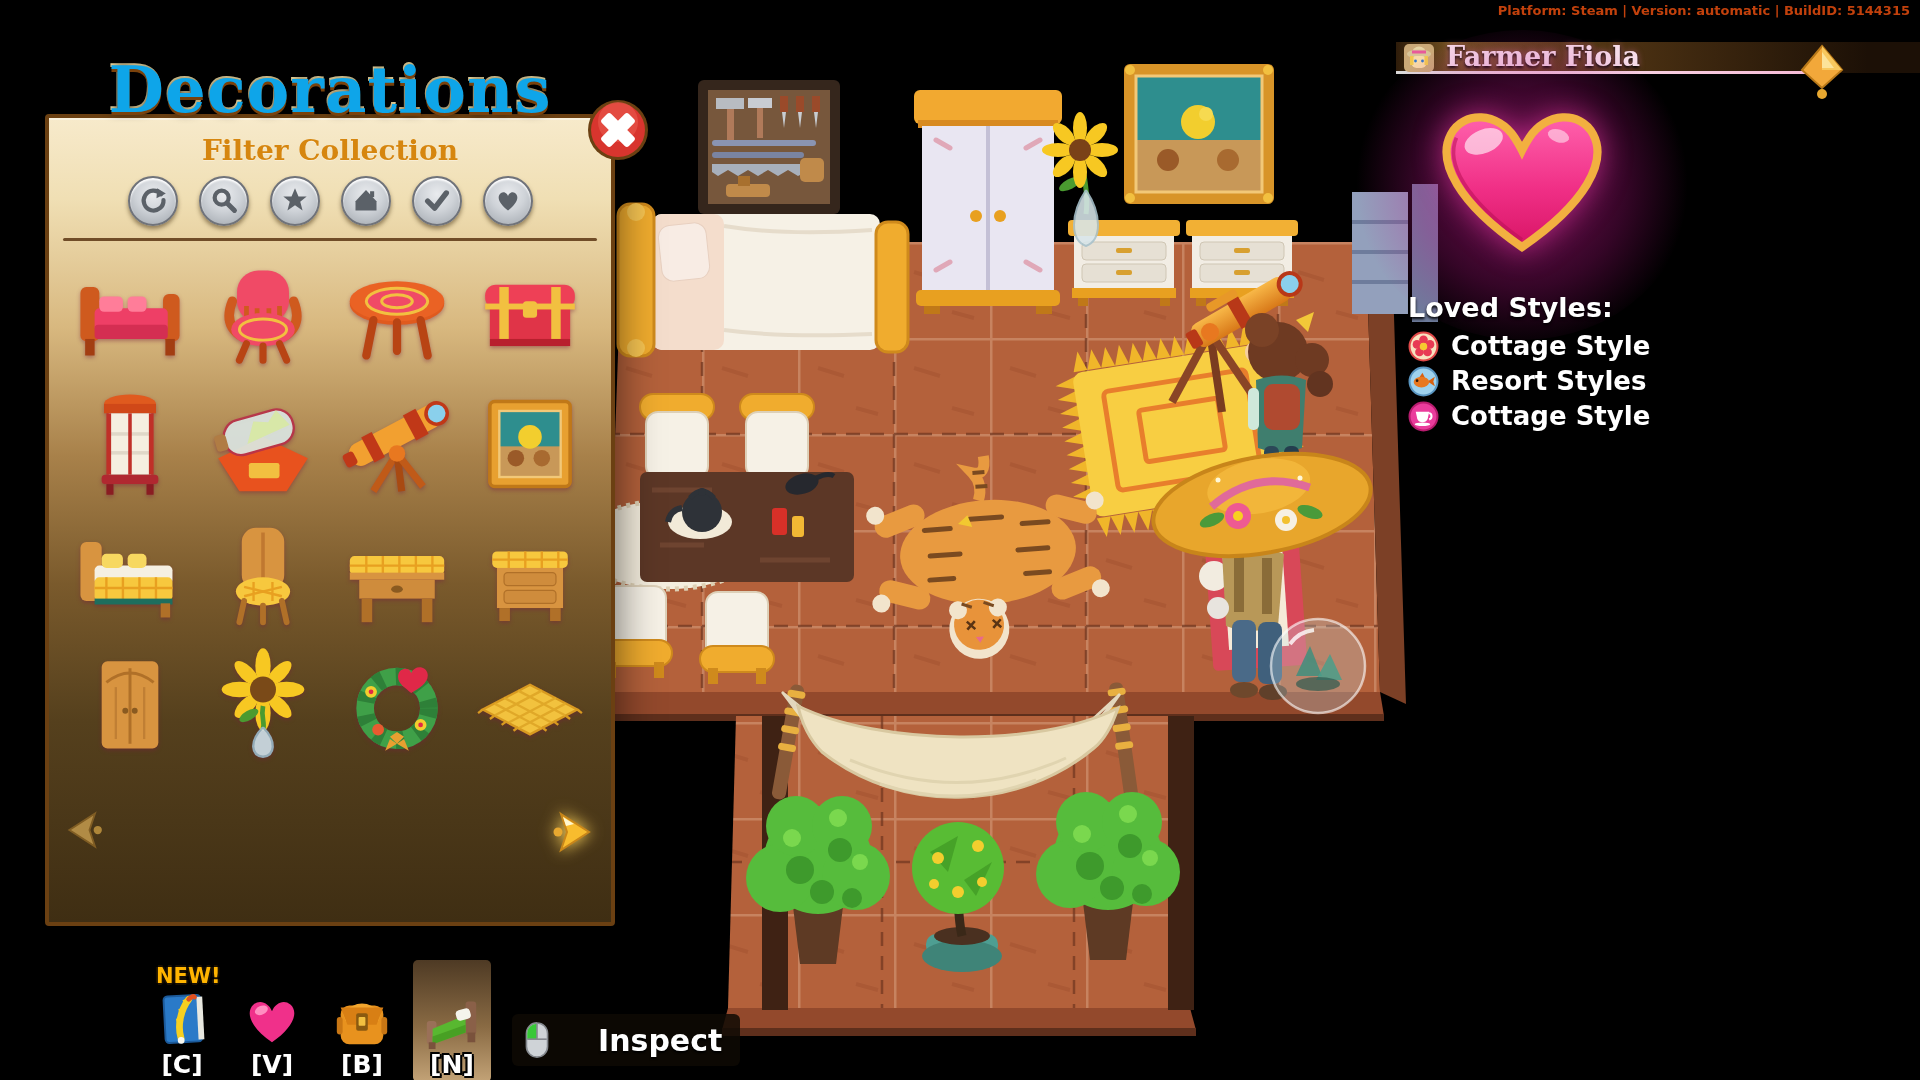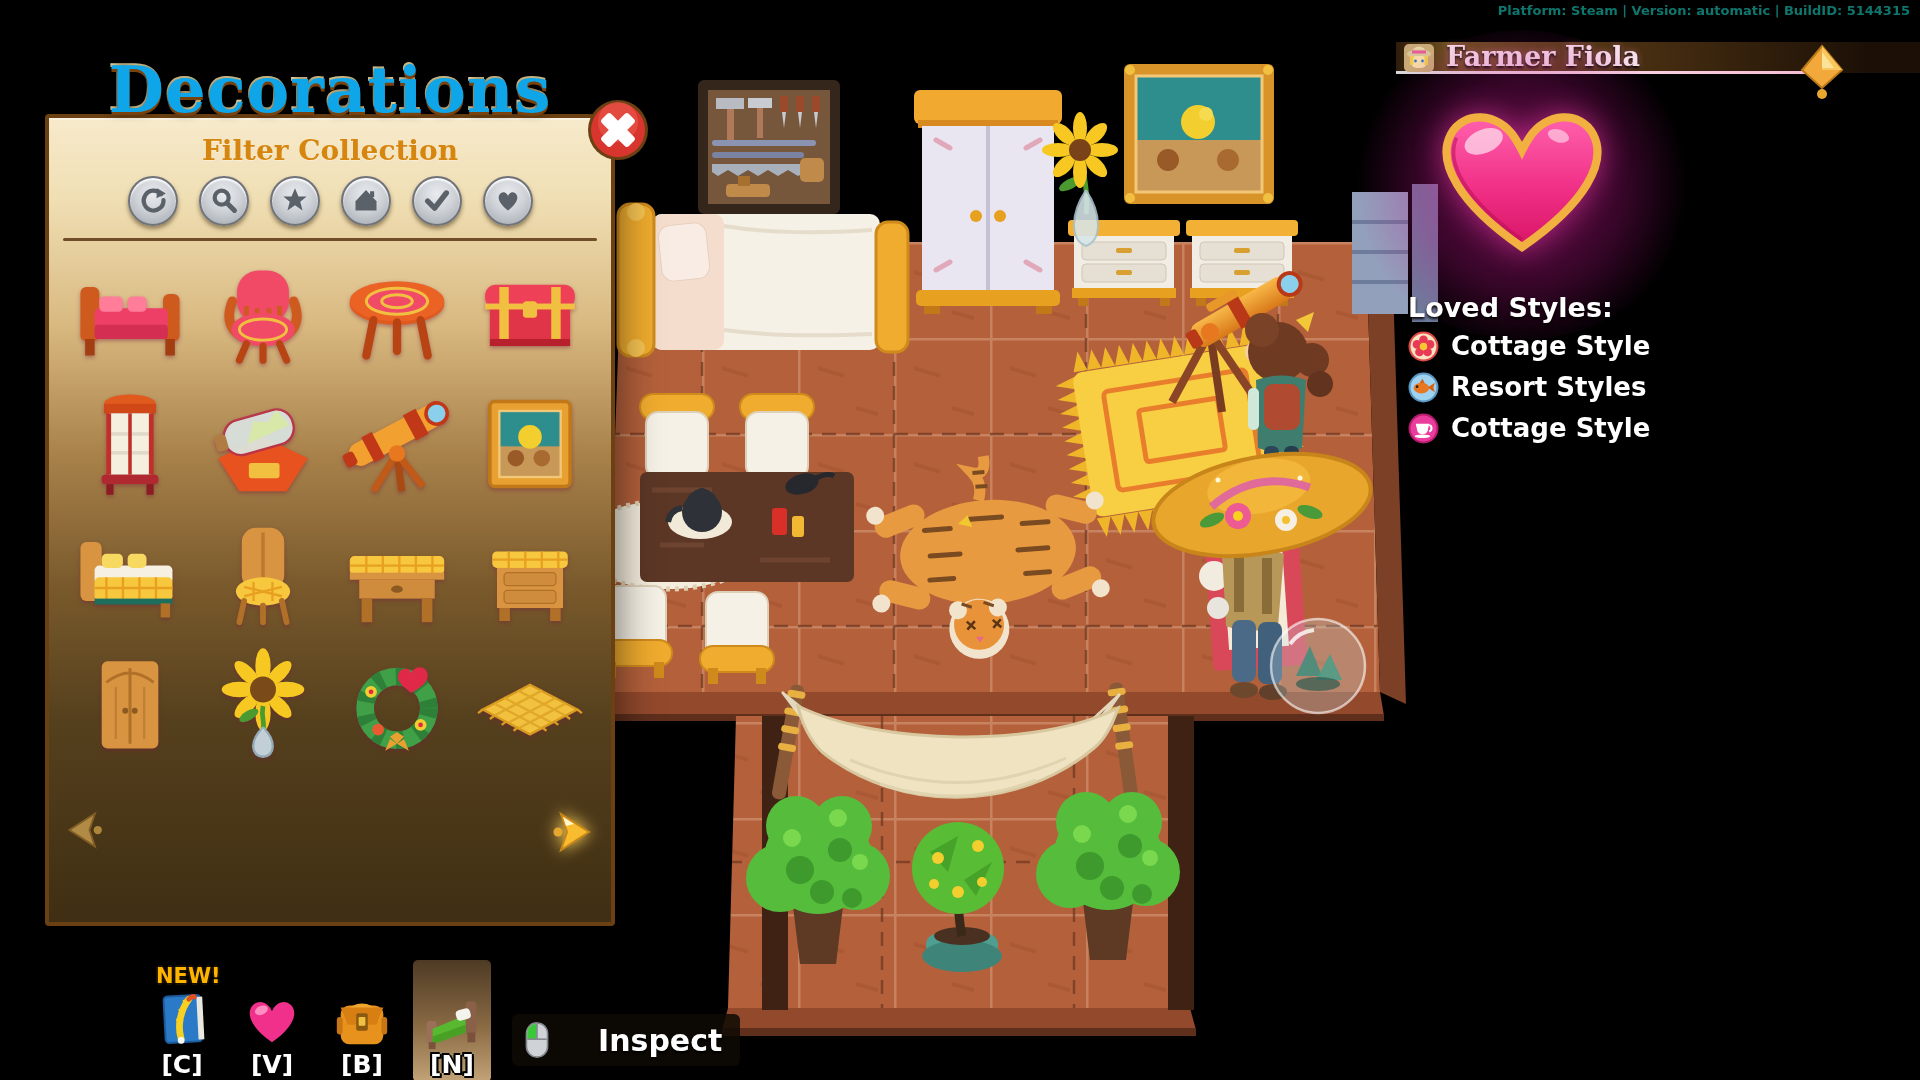--- a/index.html
+++ b/index.html
@@ -1,19 +1,19 @@
 <!DOCTYPE html>
 <html><head>
 <meta charset="utf-8">
 <style>
   html,body{margin:0;padding:0;background:#000;}
   #stage{position:relative;width:1920px;height:1080px;background:#000;overflow:hidden;
          font-family:"DejaVu Sans",sans-serif;}
   #scene{position:absolute;left:0;top:0;z-index:1;}
-  #debug{position:absolute;right:10px;top:3px;z-index:9;font-size:13px;color:#0f766e;font-weight:bold;}
+  #debug{position:absolute;right:10px;top:3px;z-index:9;font-size:13px;color:#c2410c;font-weight:bold;}
   
   #deco-title{position:absolute;left:45px;top:36px;width:570px;z-index:6;text-align:center;
     font-family:"DejaVu Serif",serif;font-weight:bold;font-size:64px;letter-spacing:1px;color:#0ea5e9;
     text-shadow:0 3px 0 #7a420c,0 0 10px rgba(0,0,0,.8),-1px -2px 0 #fde9ac;margin-top:16px;}
   #deco-panel{position:absolute;left:45px;top:114px;width:570px;height:812px;z-index:5;
     border:4px solid #6b4012;border-radius:4px;box-sizing:border-box;
     background:linear-gradient(180deg,#f7eacb 0%,#f0dfb4 10%,#d8b87f 26%,#a8814a 42%,#7a5a2c 58%,#55401d 75%,#3f2e13 100%);
     box-shadow:0 14px 45px rgba(0,0,0,.6),inset 0 2px 0 rgba(255,255,255,.4);}
   .filter-header{margin-top:16px;text-align:center;font-family:"DejaVu Serif",serif;font-weight:bold;
     font-size:28px;color:#d6860f;text-shadow:0 1px 0 rgba(255,255,255,.35);}
@@ -44,21 +44,21 @@
     background:linear-gradient(90deg,#d8d8d8 0%,#f8e0ea 25%,#f6b8d6 100%);}
   .npc-avatar{position:absolute;left:8px;top:44px;width:30px;height:28px;}
   .npc-name{position:absolute;left:50px;top:41px;font-family:"DejaVu Serif",serif;font-weight:bold;
     font-size:27px;color:#f7dcea;text-shadow:0 2px 3px #000,0 0 6px rgba(240,130,190,.5);}
   .npc-ornament{position:absolute;left:404px;top:44px;}
   .heart-glow{position:absolute;left:-44px;top:30px;width:340px;height:310px;border-radius:50%;
     background:radial-gradient(circle,rgba(220,30,160,.55) 0%,rgba(190,20,140,.28) 45%,rgba(150,10,110,0) 72%);}
   .heart-svg{position:absolute;left:31px;top:94px;width:190px;height:164px;filter:drop-shadow(0 0 14px rgba(240,60,170,.6));}
   .loved-header{position:absolute;left:12px;top:292px;font-size:27px;font-weight:bold;color:#fff;
     text-shadow:0 2px 3px #000;}
-  .loved-list{position:absolute;left:12px;top:330px;display:flex;flex-direction:column;gap:9px;}
+  .loved-list{position:absolute;left:12px;top:330px;display:flex;flex-direction:column;gap:3px;}
   .loved-row{display:flex;align-items:center;gap:12px;height:32px;}
   .loved-row svg{width:31px;height:31px;}
   .loved-label{font-size:26px;font-weight:bold;color:#fff;text-shadow:0 2px 3px #000;}
   
   #hotbar{position:absolute;left:0;top:0;width:100%;height:100%;z-index:6;pointer-events:none;}
   #hotbar *{pointer-events:auto;}
   .new-badge{position:absolute;left:156px;top:964px;font-size:21px;font-weight:bold;color:#ffb400;
     text-shadow:-2px 0 0 #1a1000,2px 0 0 #1a1000,0 -2px 0 #1a1000,0 2px 0 #1a1000,1px 1px 0 #1a1000;}
   #slots{position:absolute;left:150px;top:988px;display:flex;gap:26px;}
   .slot{position:relative;width:64px;display:flex;flex-direction:column;align-items:center;cursor:pointer;}

